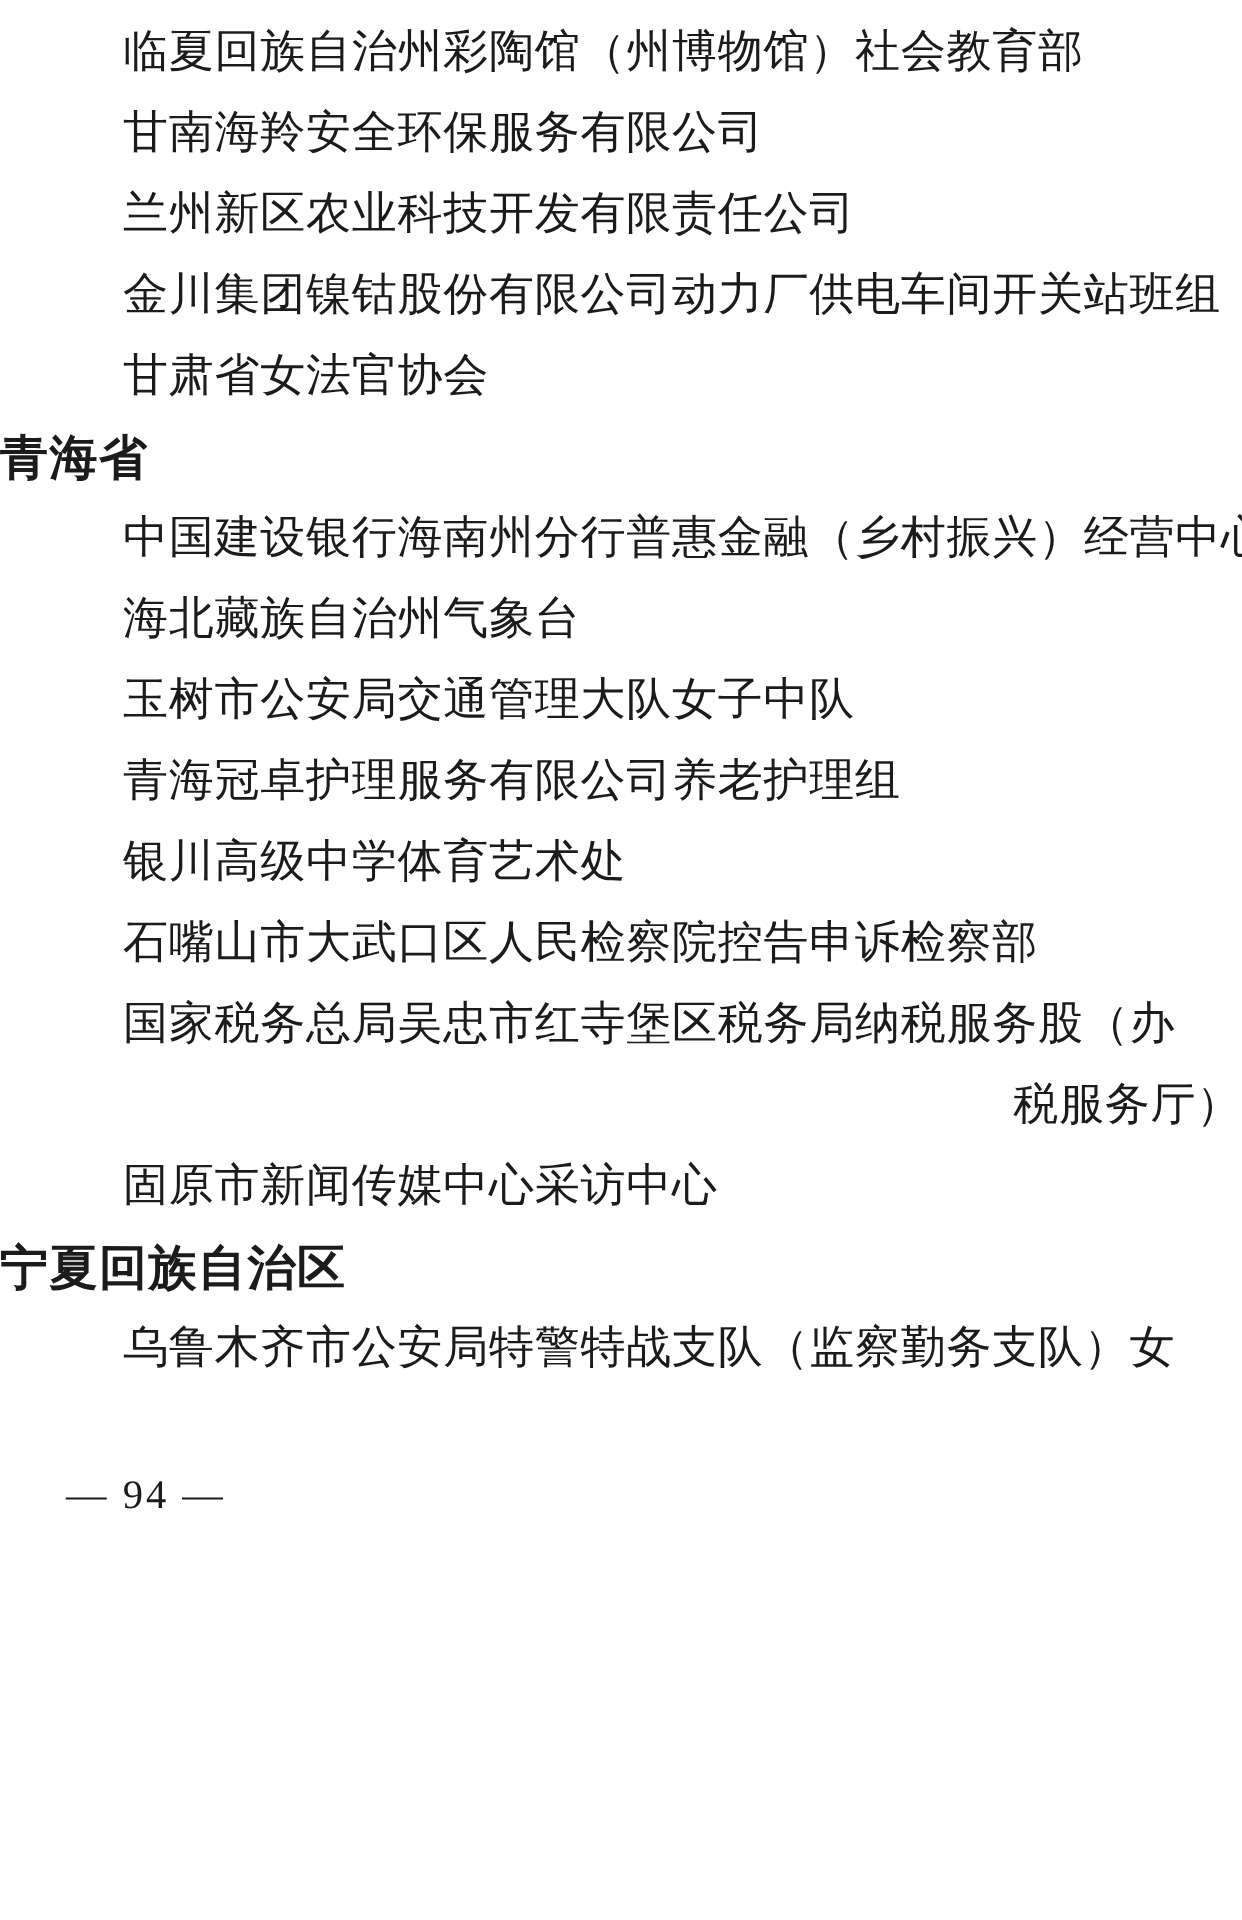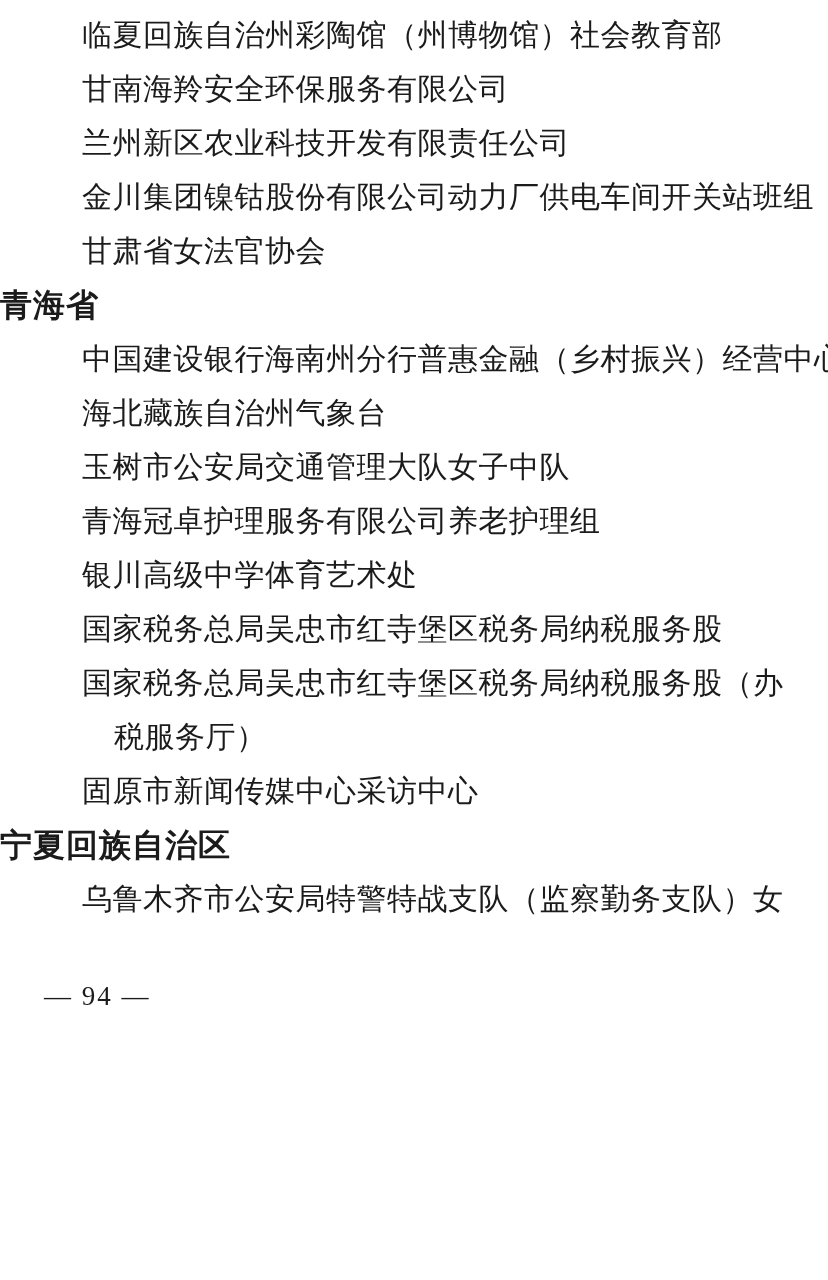--- a/index.html
+++ b/index.html
@@ -35,20 +35,21 @@
   .org-item-line {
     line-height: 54px;
     height: 54px;
     white-space: nowrap;
   }
   .org-item-line.first {
     padding-left: 82px;
   }
   .org-item-line.cont {
     padding-left: 114px;
+    text-align: right;
   }
   .page-number {
     font-family: "Liberation Serif", "DejaVu Serif", serif;
     font-size: 27px;
     line-height: 44px;
     padding-left: 44px;
     letter-spacing: 2px;
     color: #1b1b1b;
     margin-top: 48px;
   }
@@ -83,21 +84,21 @@
       <div class="org-item">
         <div class="org-item-line first">玉树市公安局交通管理大队女子中队</div>
       </div>
       <div class="org-item">
         <div class="org-item-line first">青海冠卓护理服务有限公司养老护理组</div>
       </div>
       <div class="org-item">
         <div class="org-item-line first">银川高级中学体育艺术处</div>
       </div>
       <div class="org-item">
-        <div class="org-item-line first">国家税务总局吴忠市红寺堡区税务局纳税服务股</div>
+        <div class="org-item-line first">石嘴山市大武口区人民检察院控告申诉检察部</div>
       </div>
       <div class="org-item">
         <div class="org-item-line first">国家税务总局吴忠市红寺堡区税务局纳税服务股（办</div>
         <div class="org-item-line cont">税服务厅）</div>
       </div>
       <div class="org-item">
         <div class="org-item-line first">固原市新闻传媒中心采访中心</div>
       </div>
       <div class="province-heading">宁夏回族自治区</div>
       <div class="org-item">

